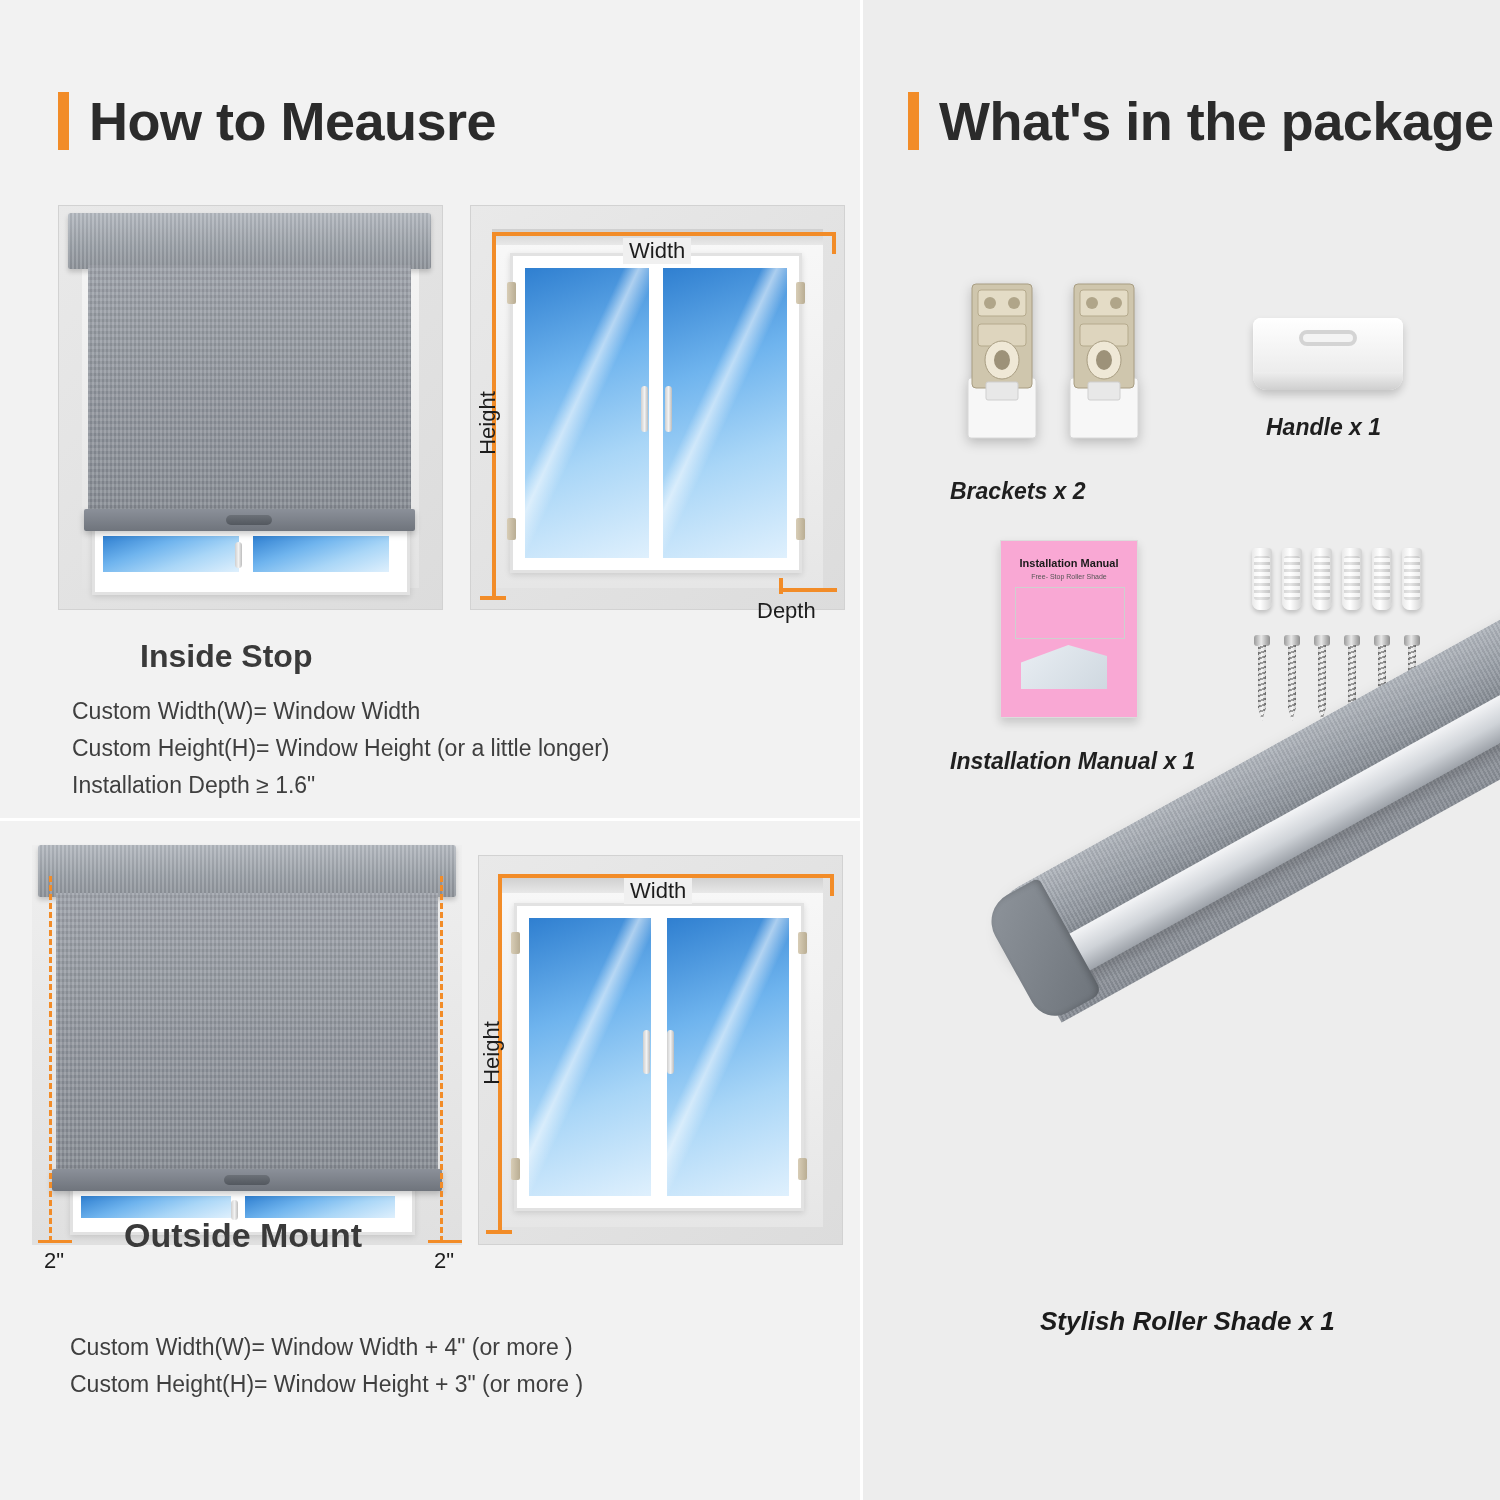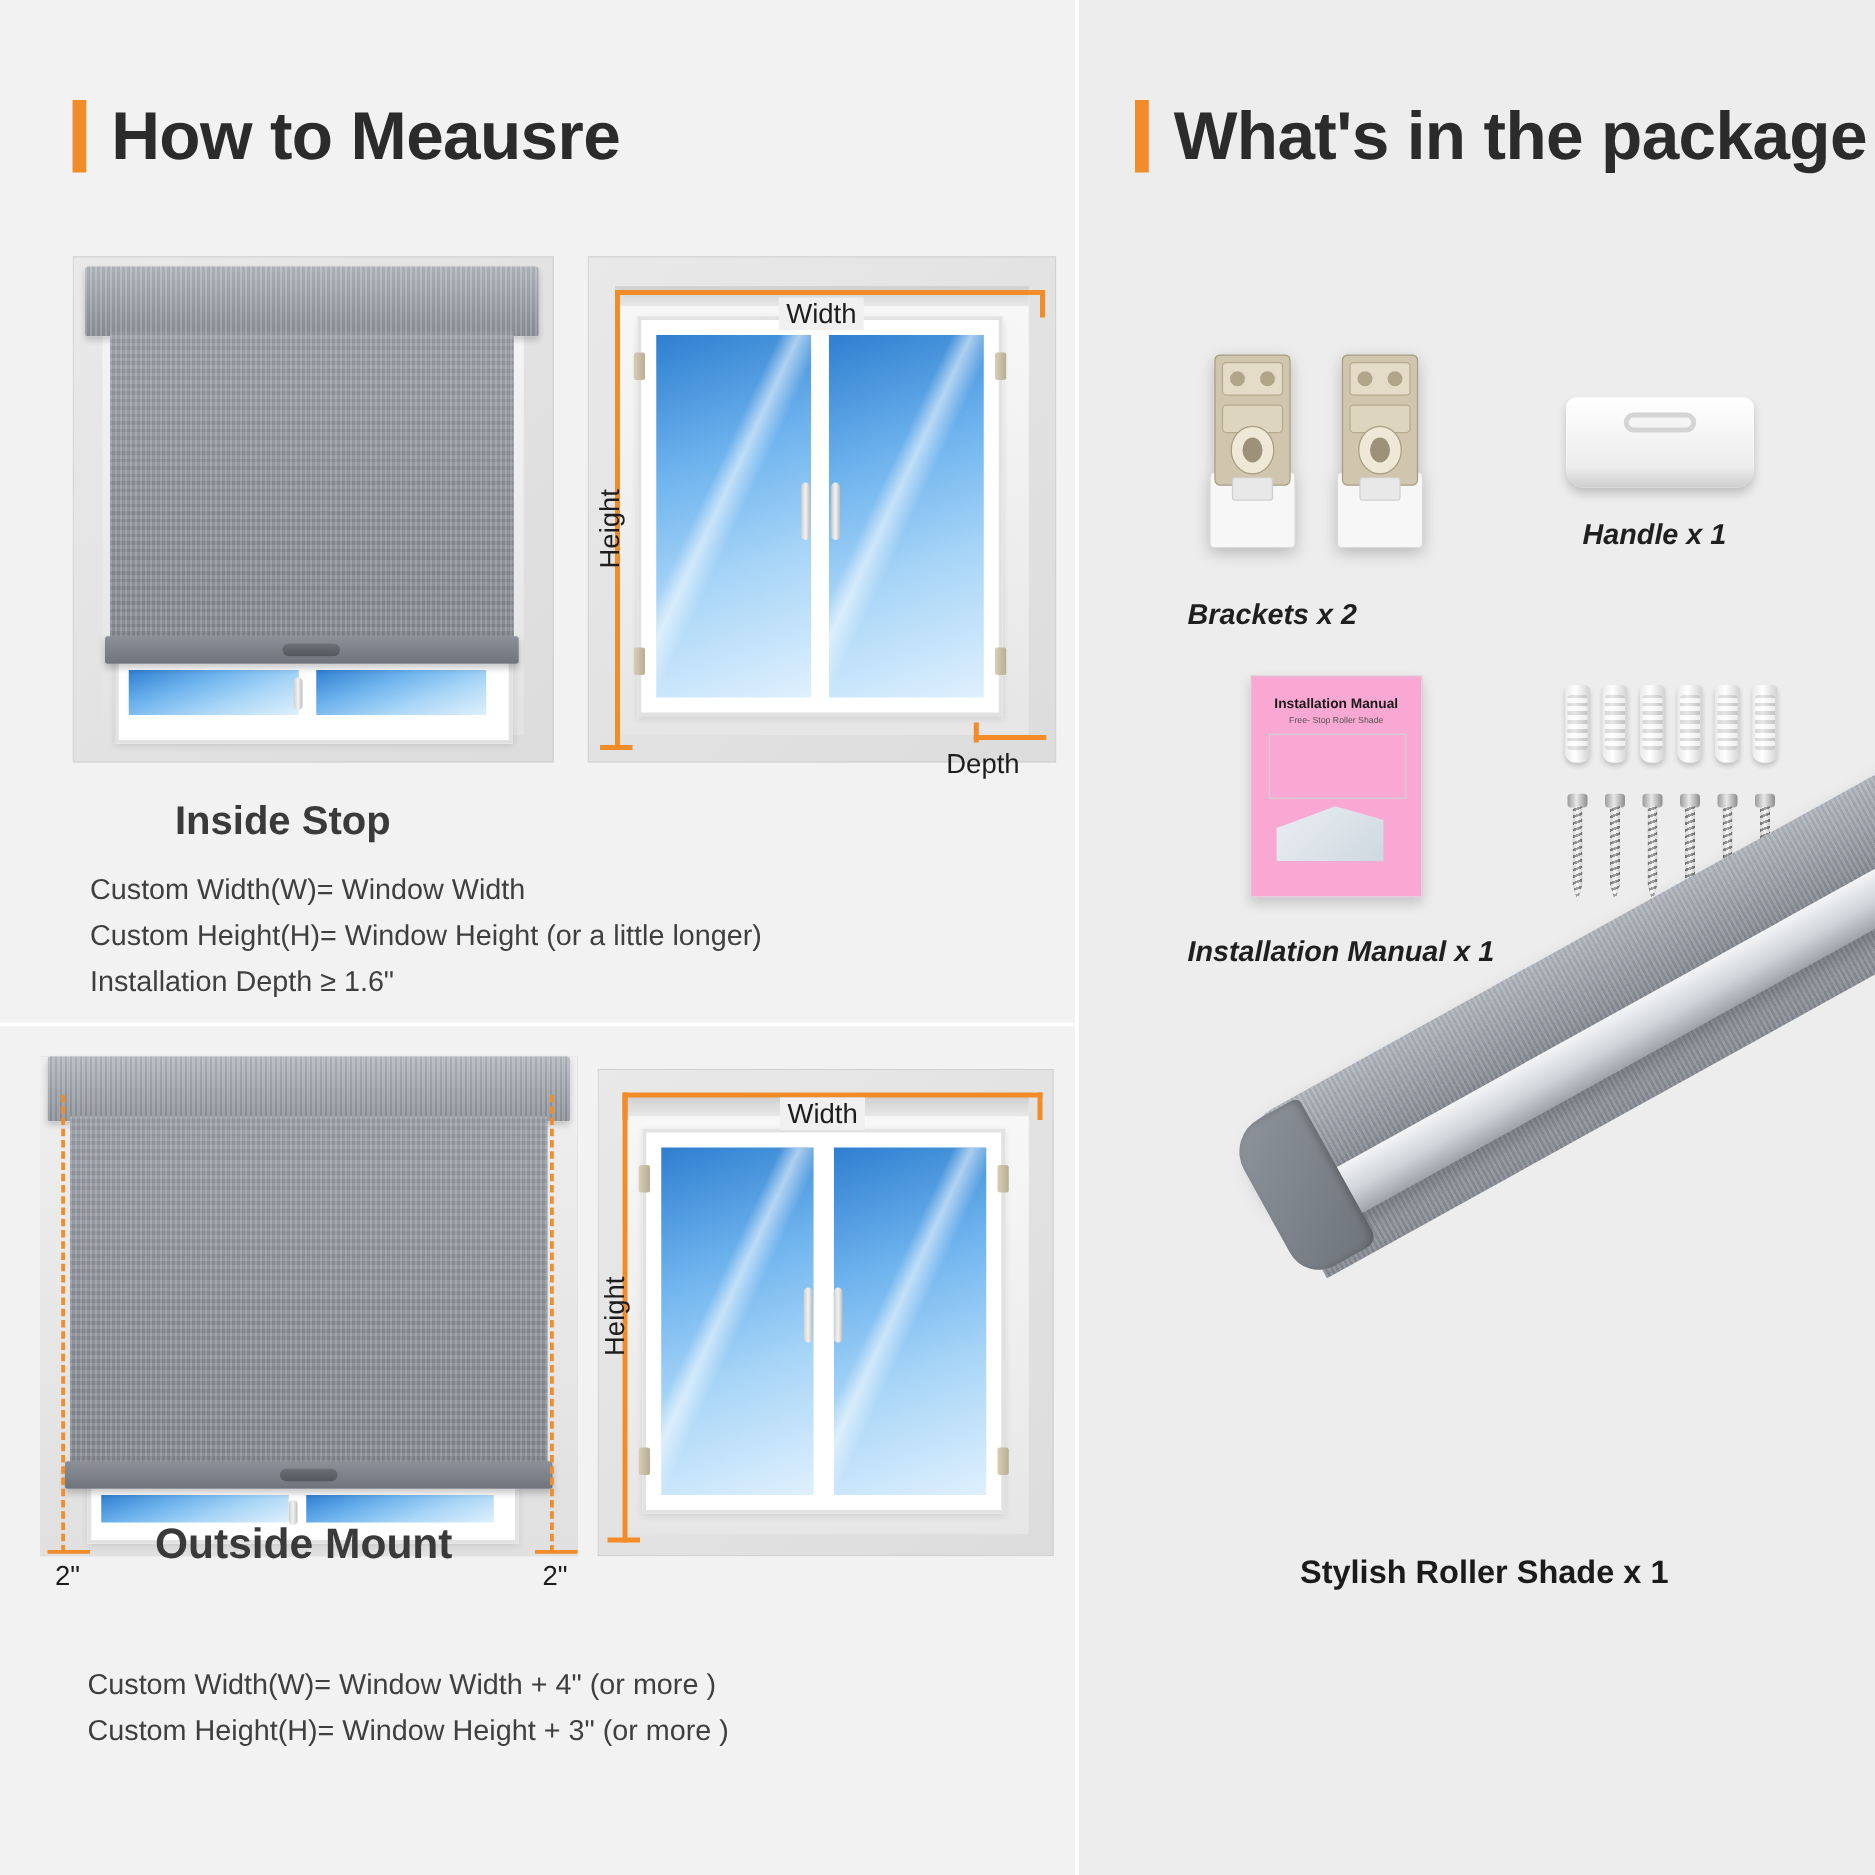--- a/index.html
+++ b/index.html
@@ -25,21 +25,21 @@
     position: absolute; left: 860px; top: 0; width: 3px; height: 1500px;
     background: #ffffff;
   }
   .divider-h {
     position: absolute; left: 0; top: 818px; width: 862px; height: 3px;
     background: #ffffff;
   }
 
   
   .heading {
-    position: absolute; display: flex; align-items: center;
+    position: absolute; display: flex; align-items: center; margin-top: 12px;
   }
   .heading .bar {
     width: 11px; height: 58px; background: #f28c28; margin-right: 20px;
     flex: 0 0 auto;
   }
   .heading .txt {
     font-size: 54px; font-weight: bold; color: #2b2b2b; letter-spacing: -0.5px;
     white-space: nowrap;
   }
   #h-left { left: 58px; top: 78px; }
@@ -218,22 +218,22 @@
       linear-gradient(180deg,#9ba0a8,#858a92);
   }
   .hero .endcap {
     position: absolute; left: -6px; top: 2px; width: 66px; height: 132px;
     border-radius: 30px 6px 10px 26px;
     background: linear-gradient(140deg,#8e949b,#6e747b);
     box-shadow: inset -3px 0 6px rgba(0,0,0,0.2);
   }
 
   .hero-caption {
-    position: absolute; left: 1040px; top: 1242px;
-    font-size: 26px; font-weight: bold; color: #1b1b1b;
+    position: absolute; left: 1040px; top: 1306px;
+    font-size: 26px; font-weight: bold; font-style: italic; color: #1b1b1b;
     white-space: nowrap;
   }
 </style>
 </head>
 <body>
 
 <div class="page">
 
   <div class="left-panel"></div>
   <div class="right-panel"></div>

